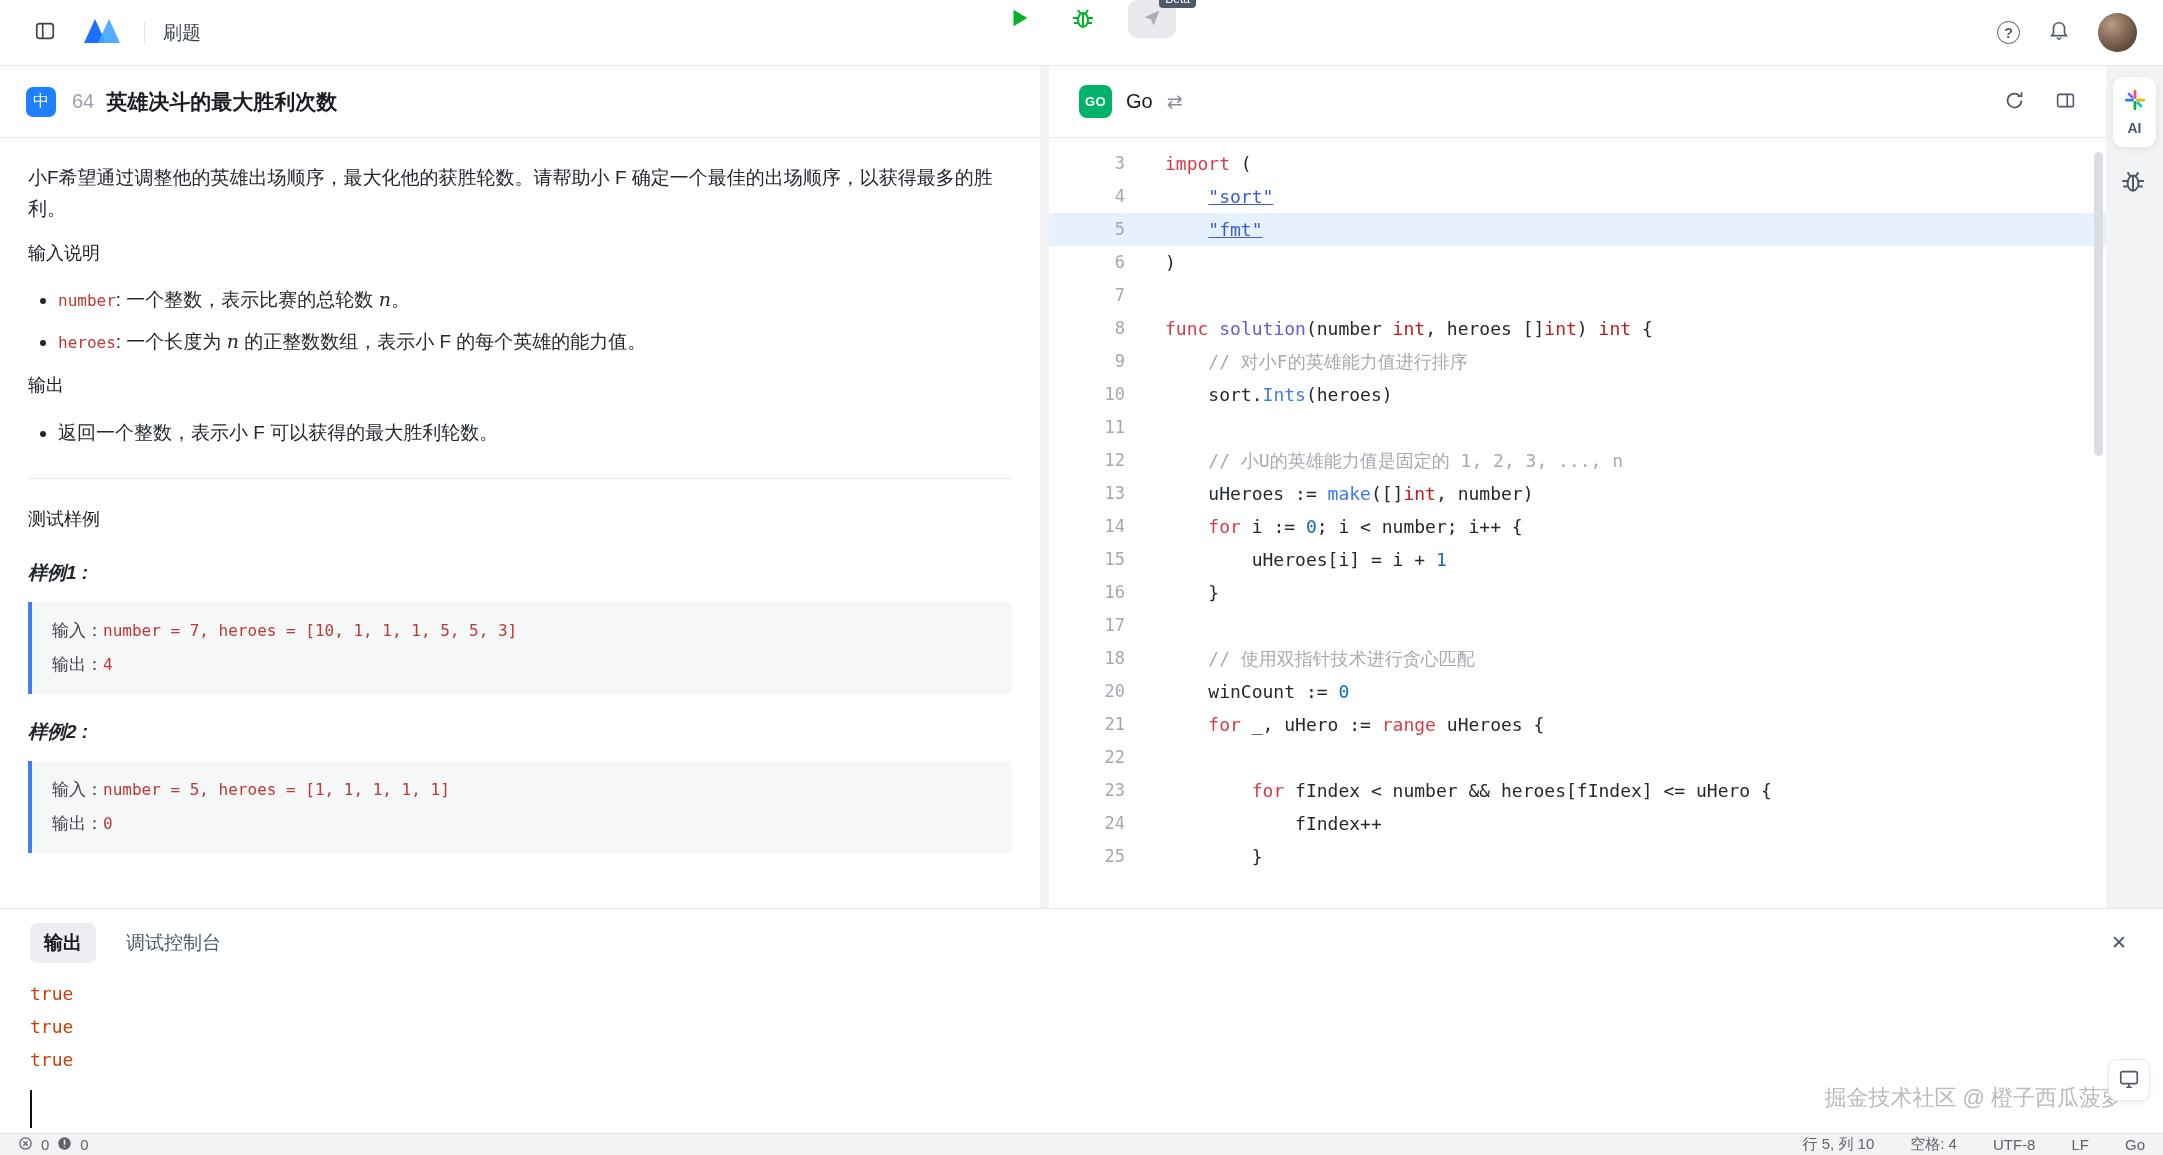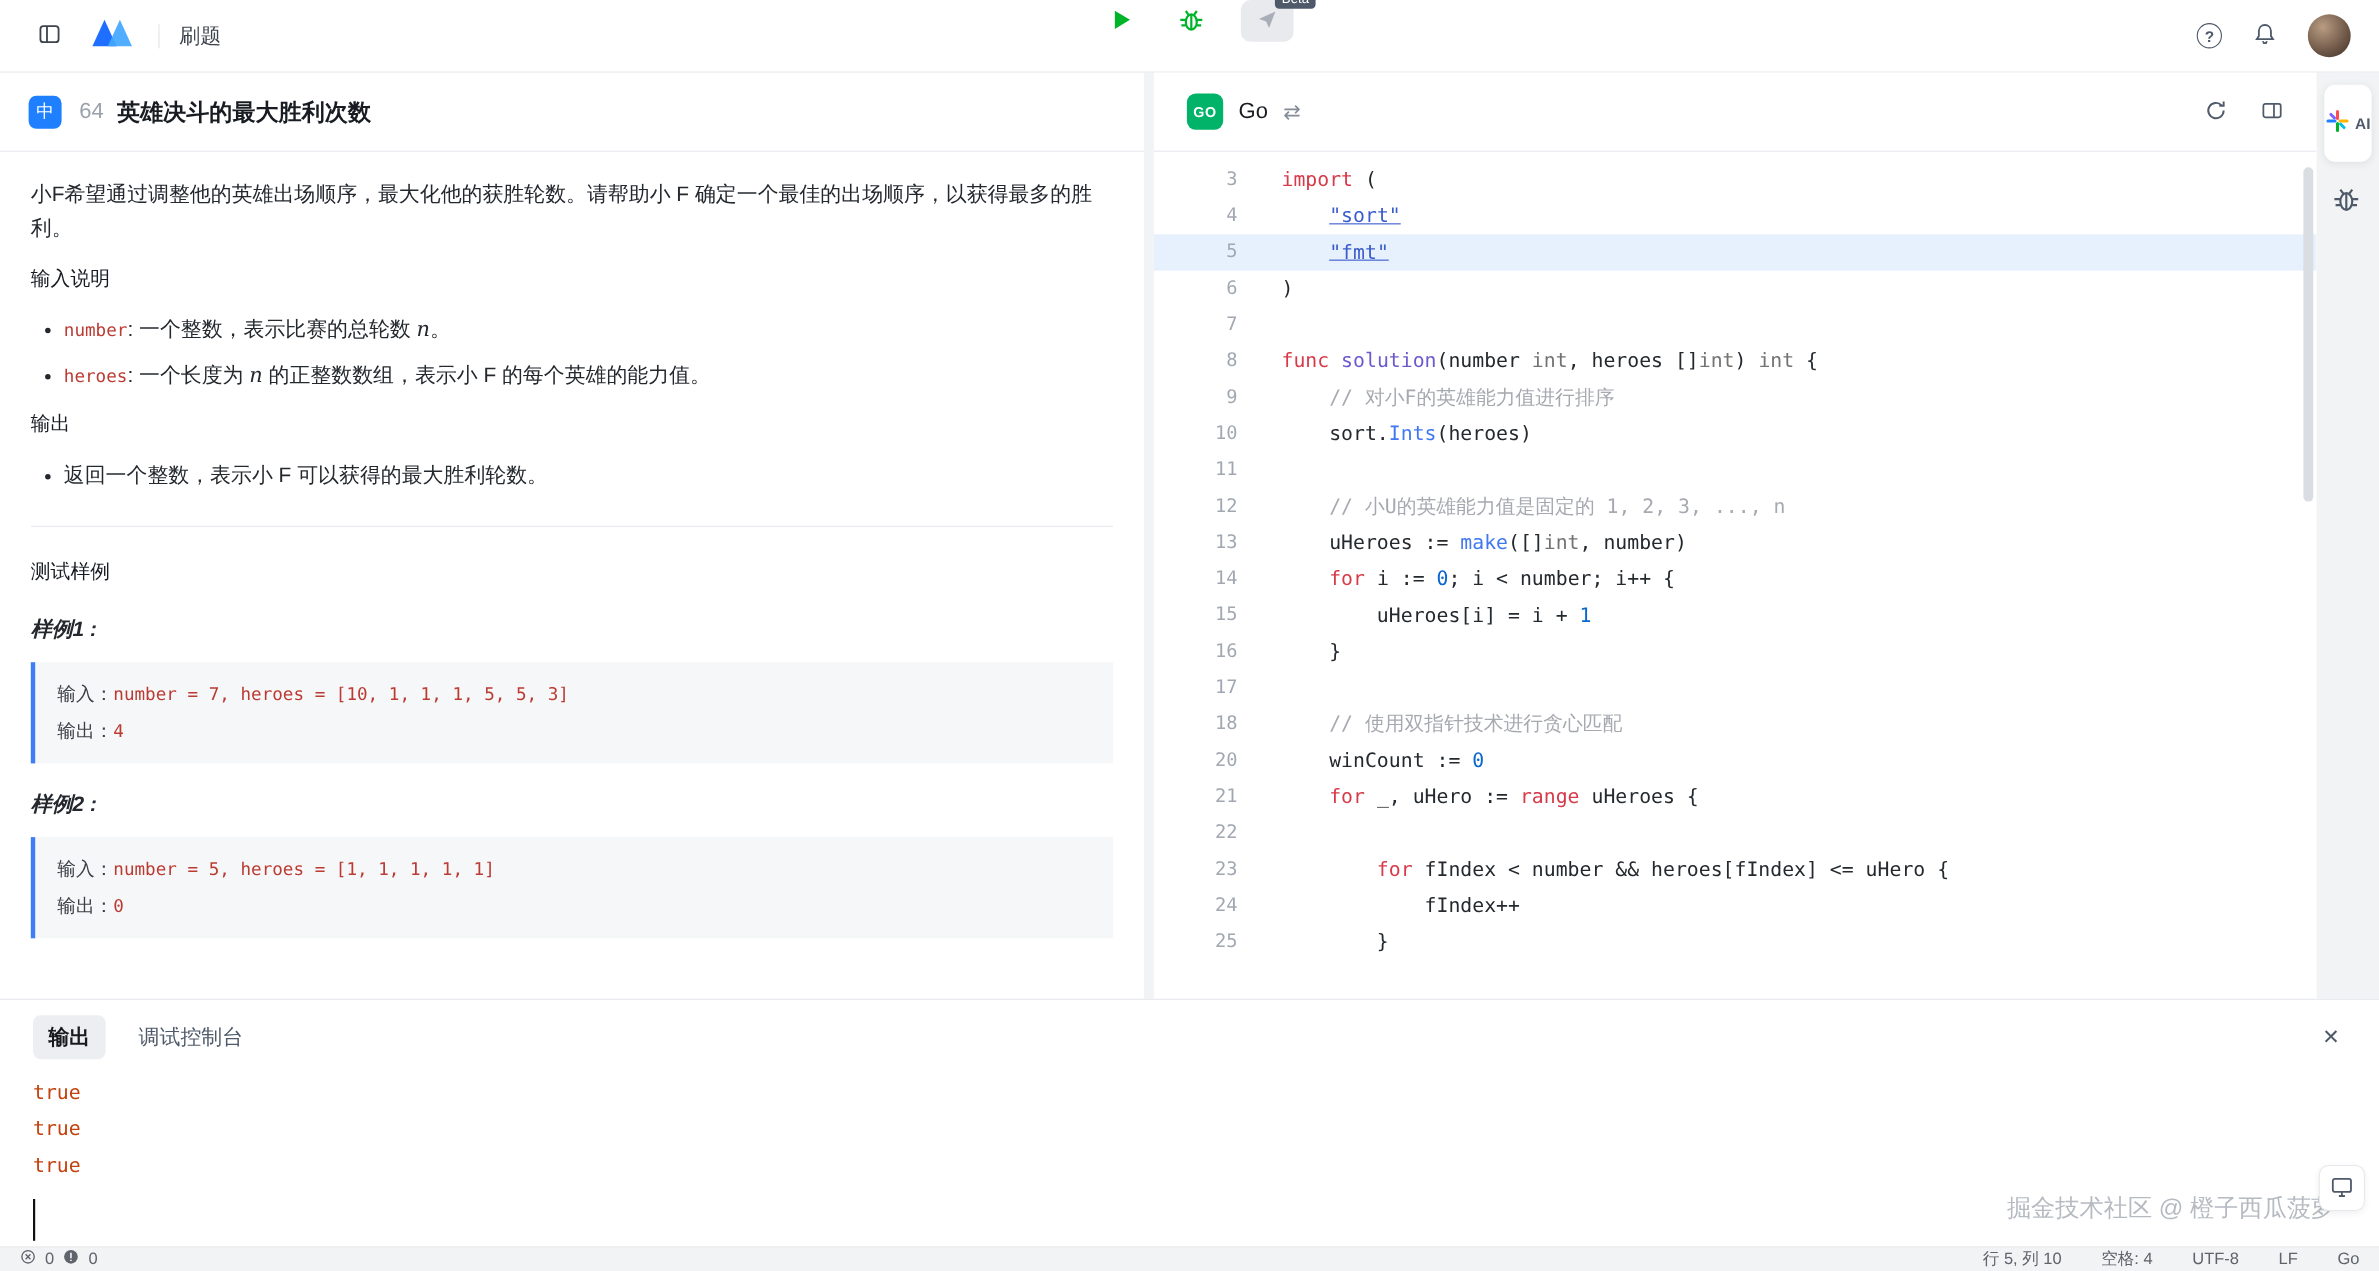--- a/index.html
+++ b/index.html
@@ -55,27 +55,27 @@
 .code-line{display:flex;height:33px;line-height:33px;white-space:pre}
 .code-line.current{background:#e7f1fd}
 .gutter{width:76px;flex:none;text-align:right;color:#a2a8b2;font-size:17px}
 .code-text{padding-left:40px}
 .tk-pl{color:#24292e}
 .tk-kw{color:#d73a49}
 .tk-str{color:#3a5ccc;text-decoration:underline}
 .tk-com{color:#a6a9af}
 .tk-fn{color:#4078f2}
 .tk-fn2{color:#6a5acd}
-.tk-ty{color:#737373}
+.tk-ty{color:#b91c1c}
 .tk-num{color:#0b67d0}
 .editor-scrollbar{position:absolute;top:86px;right:3px;width:9px;height:710px}
 .editor-scrollbar .thumb{width:9px;height:304px;border-radius:5px;background:#dadde2}
 
 
-.ai-card{position:absolute;top:11px;left:7px;width:43px;height:70px;background:#fff;border-radius:10px;box-shadow:0 2px 8px rgba(0,0,0,.08);display:flex;flex-direction:row;align-items:center;justify-content:center;gap:5px;cursor:pointer}
+.ai-card{position:absolute;top:11px;left:7px;width:43px;height:70px;background:#fff;border-radius:10px;box-shadow:0 2px 8px rgba(0,0,0,.08);display:flex;flex-direction:column;align-items:center;justify-content:center;gap:5px;cursor:pointer}
 .ai-label{font-size:14px;color:#4e5969;font-weight:bold}
 .strip-bug{position:absolute;top:102px;left:14px}
 
 
 .console{height:225px;background:#fff;border-top:1px solid #e7e9ee;position:relative;padding:14px 0 0}
 .console-tabs{display:flex;align-items:center;gap:30px;padding:0 30px}
 .console-tab{font-size:19px;color:#4e5969}
 .console-tab.active{background:#eceef1;border-radius:7px;padding:7px 14px;color:#16191d;font-weight:bold}
 .console-close{position:absolute;top:22px;right:36px;font-size:19px;color:#4e5969}
 .console-output{padding:14px 30px 0;font-family:"DejaVu Sans Mono",monospace;font-size:18px;line-height:33px;color:#c2410c}

